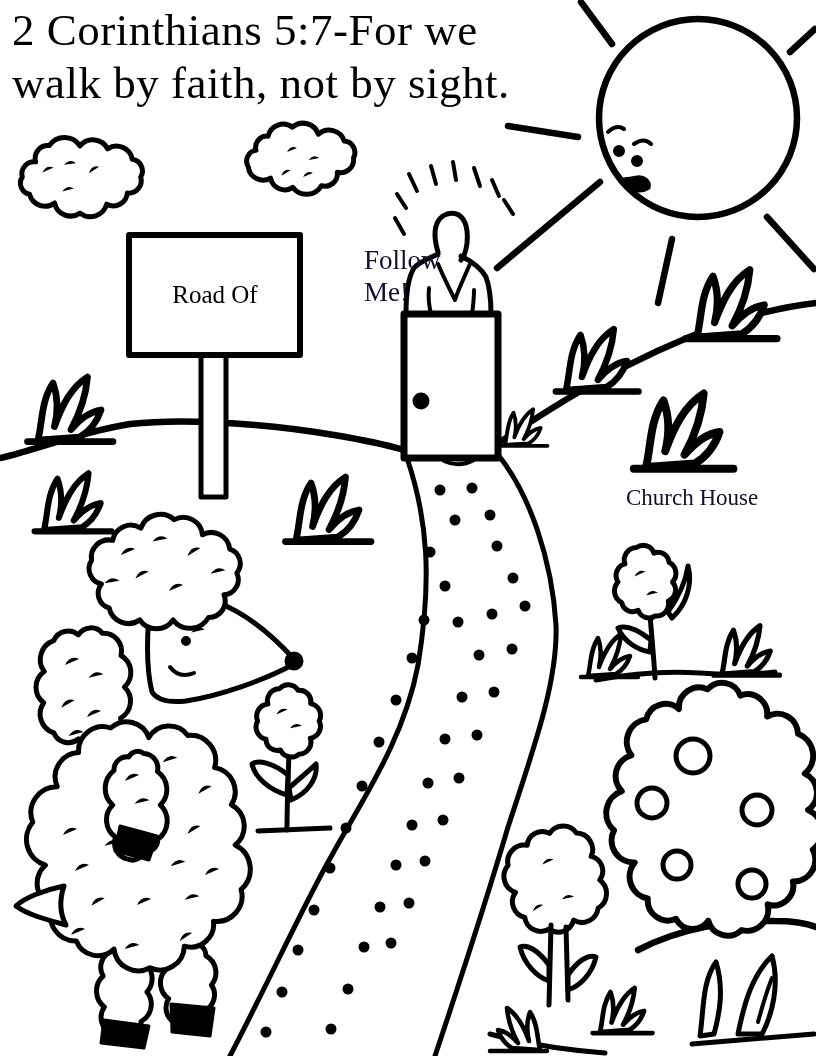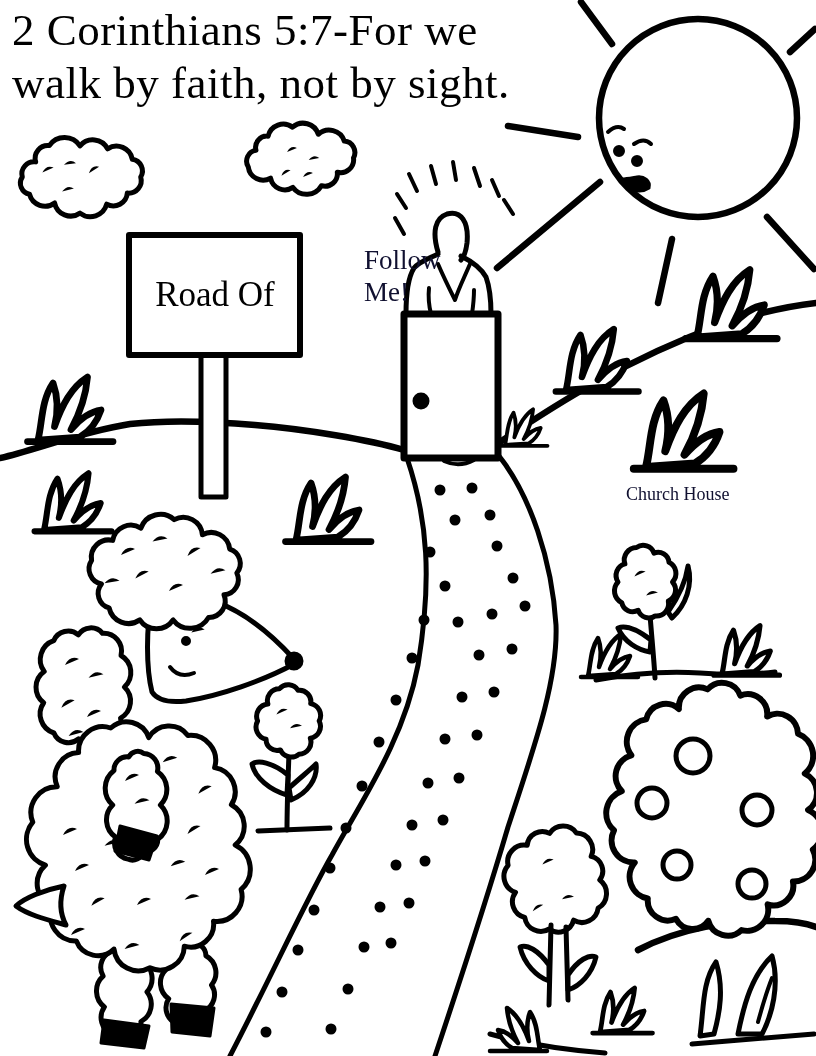--- a/index.html
+++ b/index.html
@@ -9,23 +9,23 @@
   #scene{position:absolute;left:0;top:0;width:816px;height:1056px;border-radius:21px;}
   svg{position:absolute;left:0;top:0;}
   .ln{fill:none;stroke:var(--ink);stroke-width:5;stroke-linecap:round;stroke-linejoin:round;}
   .ln6{stroke-width:6.5;}
   .ln4{stroke-width:4;}
   .blob{fill:var(--bg);stroke:var(--ink);stroke-width:5;stroke-linecap:round;stroke-linejoin:round;}
   .solid{fill:var(--ink);stroke:var(--ink);stroke-width:3;stroke-linejoin:round;}
   .txt{position:absolute;color:var(--ink);white-space:nowrap;}
   .title{left:12px;top:4px;font-size:45px;line-height:1.18;letter-spacing:0.5px;}
   .sign-text{left:132px;top:240px;width:166px;height:110px;display:flex;flex-direction:row;
-             align-items:center;justify-content:center;font-size:35px;line-height:1.38;}
+             align-items:center;justify-content:center;font-size:25px;line-height:1.38;}
   .speech{left:337px;top:244px;font-size:27px;line-height:1.2;color:#101030;margin-left:27px;}
-  .watermark{left:626px;top:483px;font-size:18px;line-height:1.28;color:#101030;}
+  .watermark{left:626px;top:483px;font-size:23px;line-height:1.28;color:#101030;}
 </style>
 </head>
 <body>
 
 <div id="scene">
 
 <svg width="816" height="1056" viewBox="0 0 816 1056">
   <defs>
     <path id="tuft" class="blob" style="stroke-width:4.5" d="M0,0 C3,-12 2,-26 10,-38 C14,-27 13,-17 11,-9 C16,-23 22,-35 33,-42 C32,-30 28,-18 22,-7 C28,-14 35,-19 42,-20 C39,-11 33,-5 28,-2 Z M-7,1 L50,1"></path>
     <path id="curl" class="ln4" d="M-7,3 Q-2,-7 7,-3"></path>

